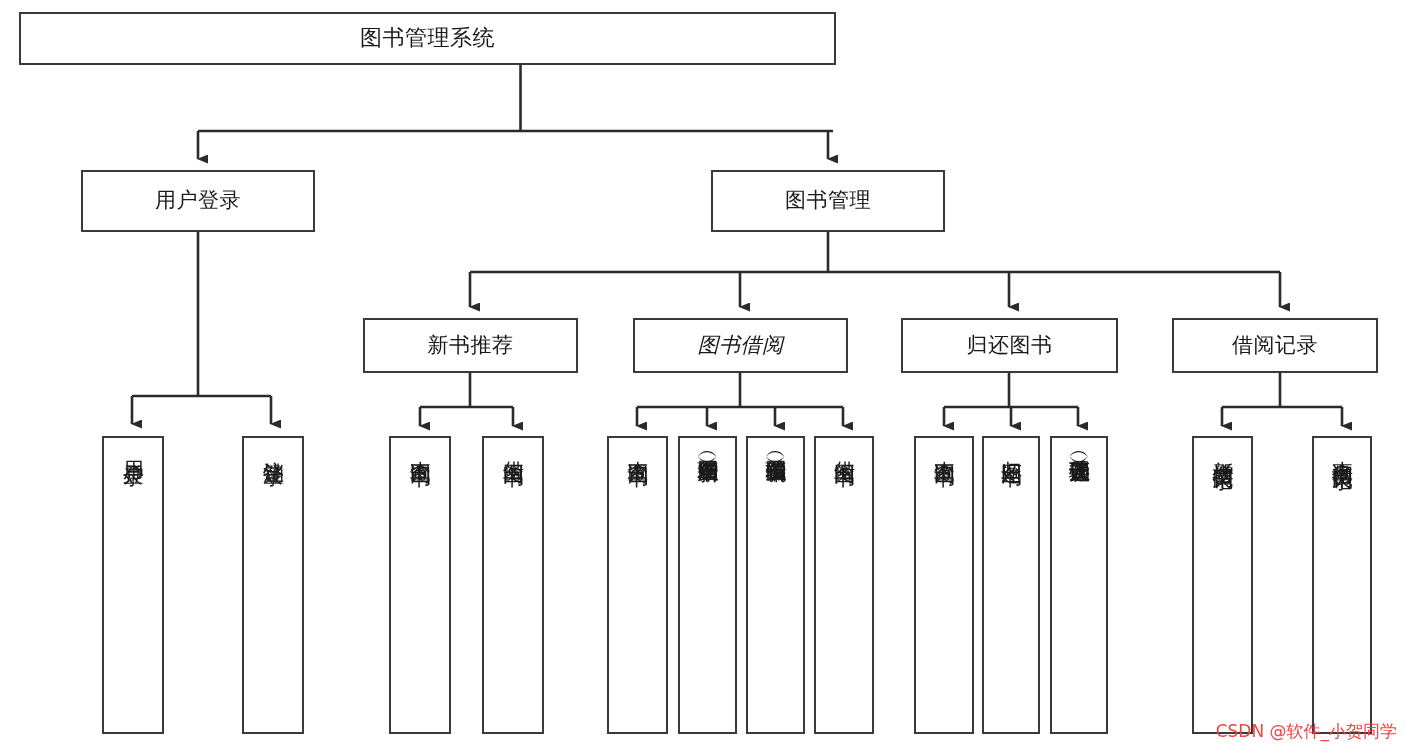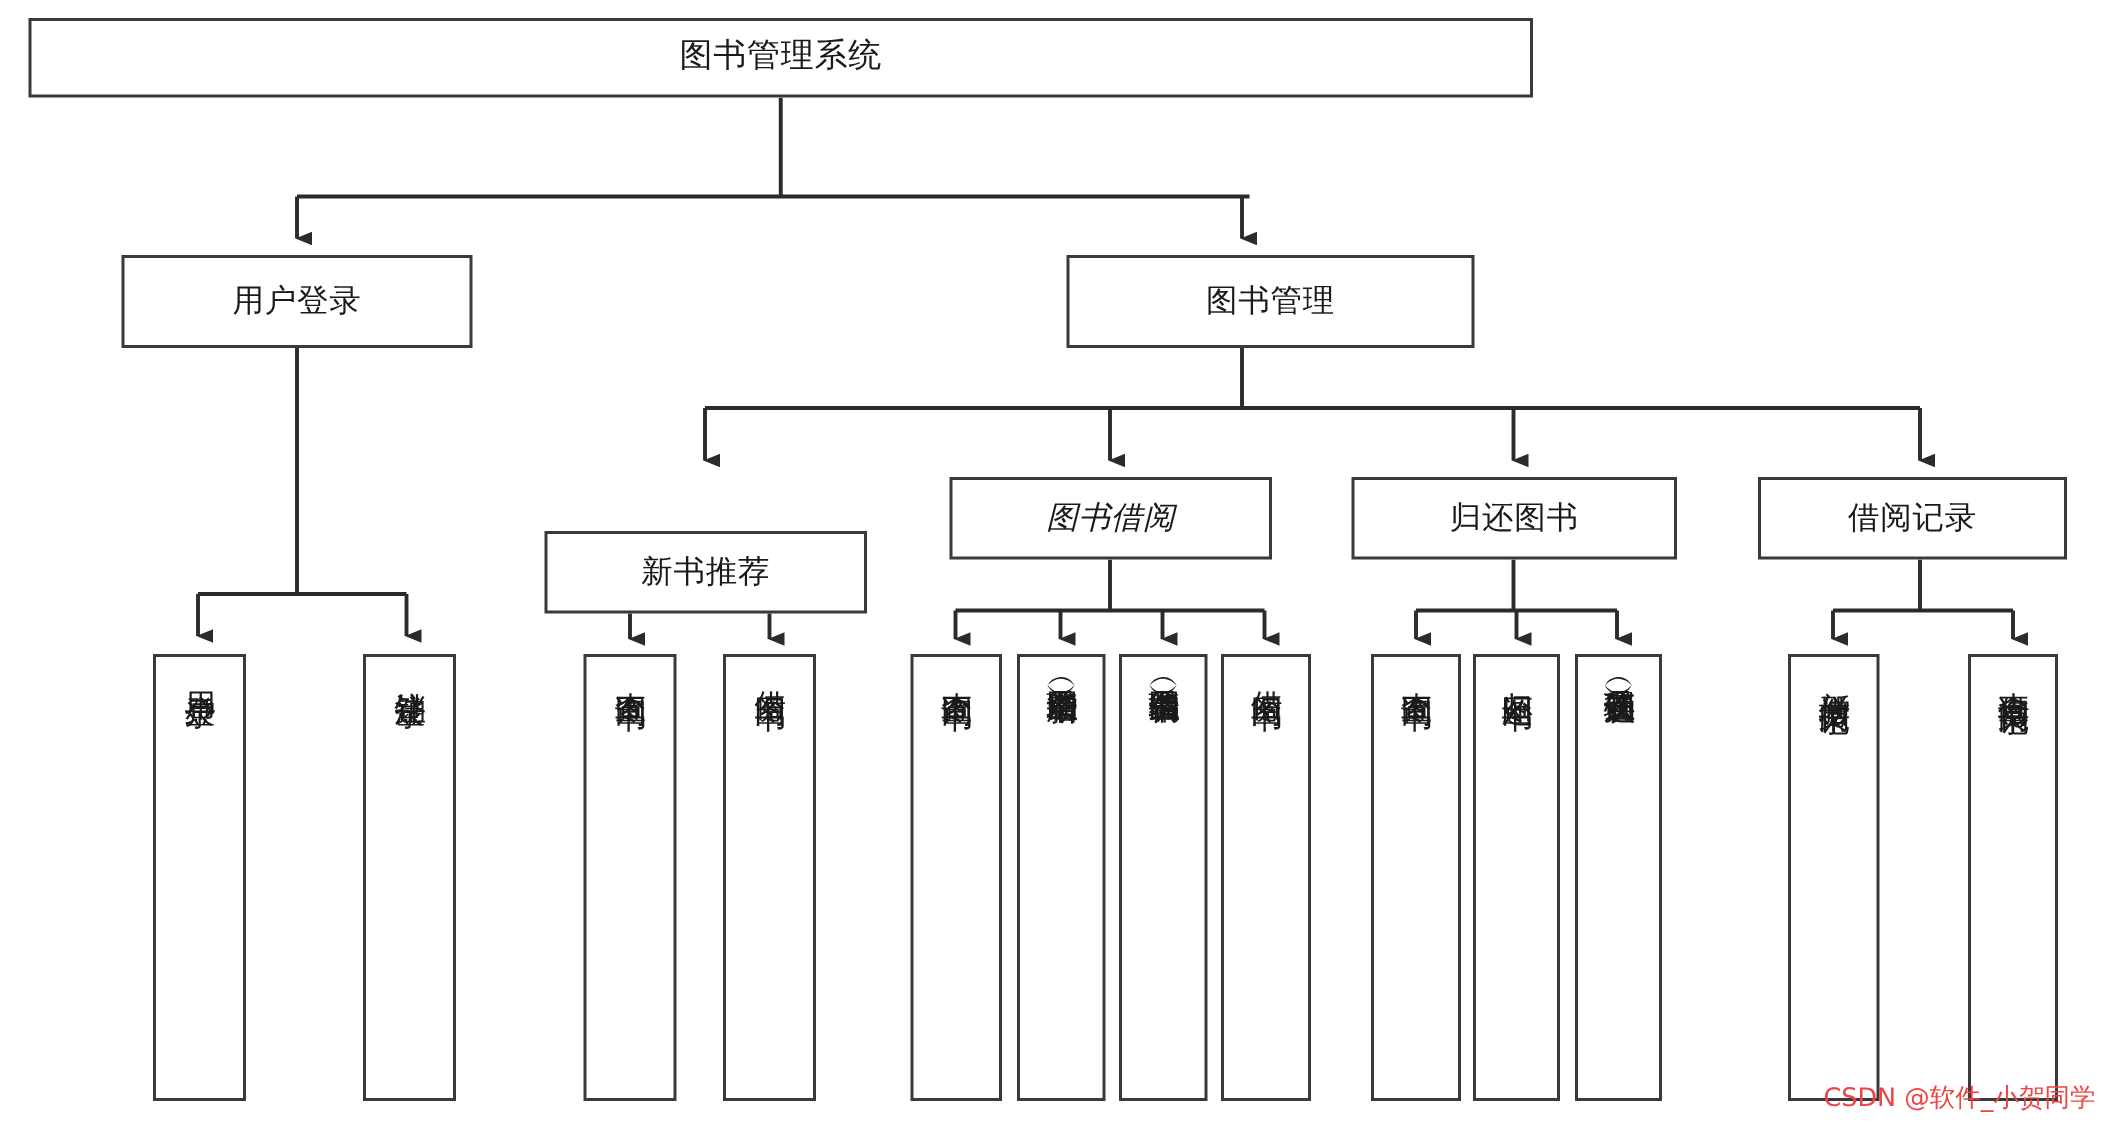--- a/index.html
+++ b/index.html
@@ -129,32 +129,32 @@
       <path d="M1011,407 L1011,426" marker-end="url(#arrowhead)"></path>
       <path d="M1078,407 L1078,426" marker-end="url(#arrowhead)"></path>
 
       <path d="M1280,373 L1280,407"></path>
       <path d="M1222,407 L1342,407"></path>
       <path d="M1222,407 L1222,426" marker-end="url(#arrowhead)"></path>
       <path d="M1342,407 L1342,426" marker-end="url(#arrowhead)"></path>
     </g>
   </svg>
 
-  <div class="node horiz root" style="left:19px; top:12px; width:1003px; height:53px;justify-content:center;">
+  <div class="node horiz root" style="left:19px; top:12px; width:817px; height:53px;justify-content:center;">
     <span class="node-label">图书管理系统</span>
   </div>
 
   <div class="node horiz" style="left:81px; top:170px; width:234px; height:62px;">
     <span class="node-label">用户登录</span>
   </div>
-  <div class="node horiz" style="left:711px; top:170px; width:272px; height:62px;">
+  <div class="node horiz" style="left:711px; top:170px; width:234px; height:62px;">
     <span class="node-label">图书管理</span>
   </div>
 
-  <div class="node horiz" style="left:363px; top:318px; width:215px; height:55px;margin-top:36px;">
+  <div class="node horiz" style="left:363px; top:318px; width:215px; height:55px;">
     <span class="node-label">新书推荐</span>
   </div>
   <div class="node horiz" style="left:633px; top:318px; width:215px; height:55px;font-style:italic;">
     <span class="node-label">图书借阅</span>
   </div>
   <div class="node horiz" style="left:901px; top:318px; width:217px; height:55px;">
     <span class="node-label">归还图书</span>
   </div>
   <div class="node horiz" style="left:1172px; top:318px; width:206px; height:55px;">
     <span class="node-label">借阅记录</span>

